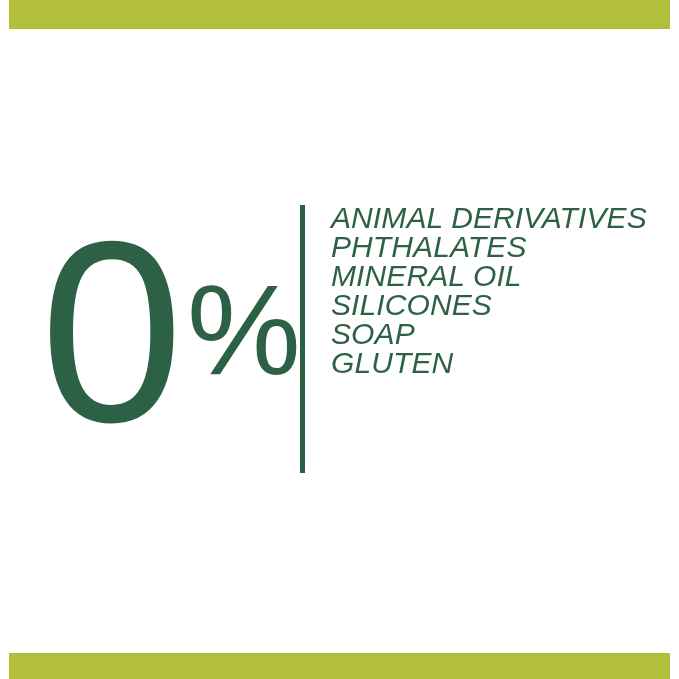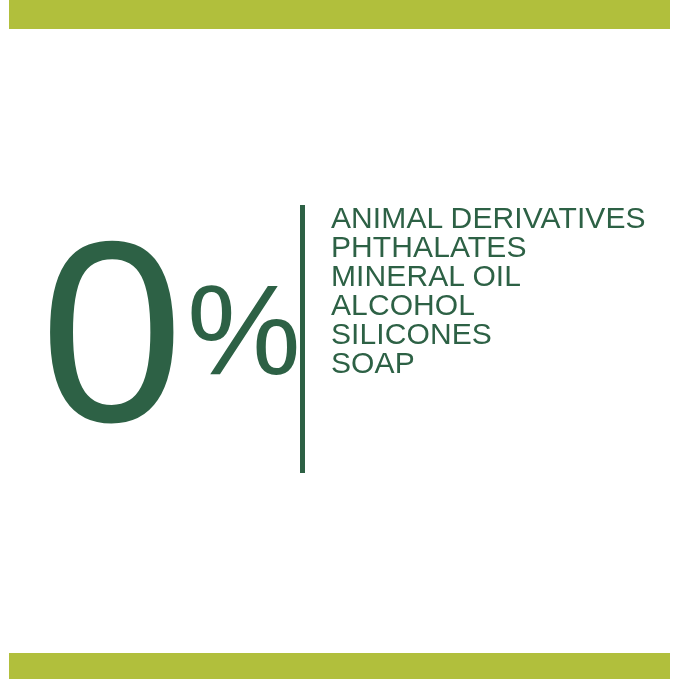--- a/index.html
+++ b/index.html
@@ -83,20 +83,21 @@
 
   
   .claims-list {
     position: absolute;
     left: 331px;
     top: 203px;
     width: 330px;
     margin: 0;
     padding: 0;
     list-style: none;
+    font-style: italic;
   }
   .claim-item {
     color: #2d6145;
     font-size: 30px;
     line-height: 29px;
     font-weight: 400;
     letter-spacing: 0.1px;
     white-space: nowrap;
     text-transform: uppercase;
   }
@@ -112,20 +113,20 @@
     <span class="zero-digit">0</span>
     <span class="percent-sign">%</span>
   </div>
 
   <div class="separator"></div>
 
   <ul class="claims-list">
     <li class="claim-item">ANIMAL DERIVATIVES</li>
     <li class="claim-item">PHTHALATES</li>
     <li class="claim-item">MINERAL OIL</li>
-    <li class="claim-item">ALCOHOL</li>
     <li class="claim-item">SILICONES</li>
     <li class="claim-item">SOAP</li>
+    <li class="claim-item">GLUTEN</li>
   </ul>
 
   <div class="rule rule-bottom"></div>
 
 </div>
 
 </body></html>

